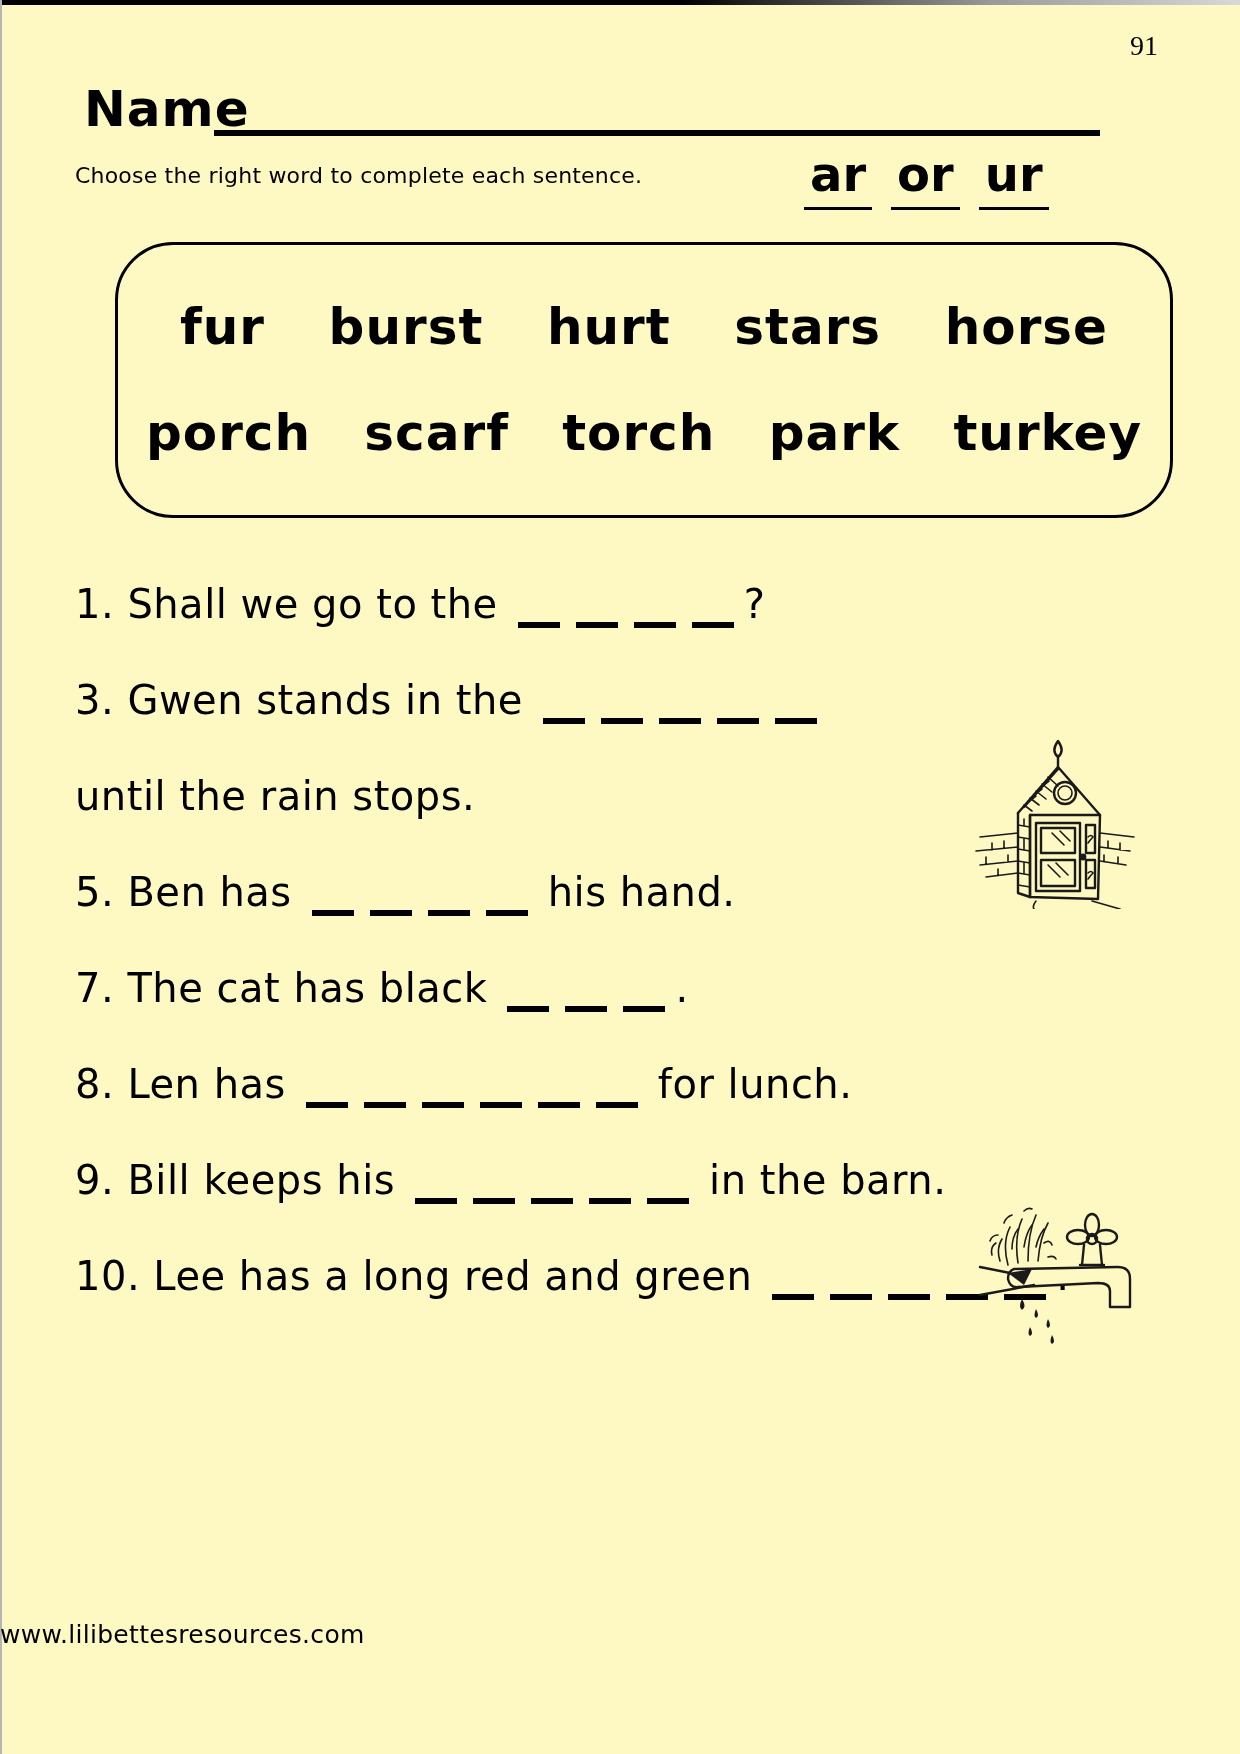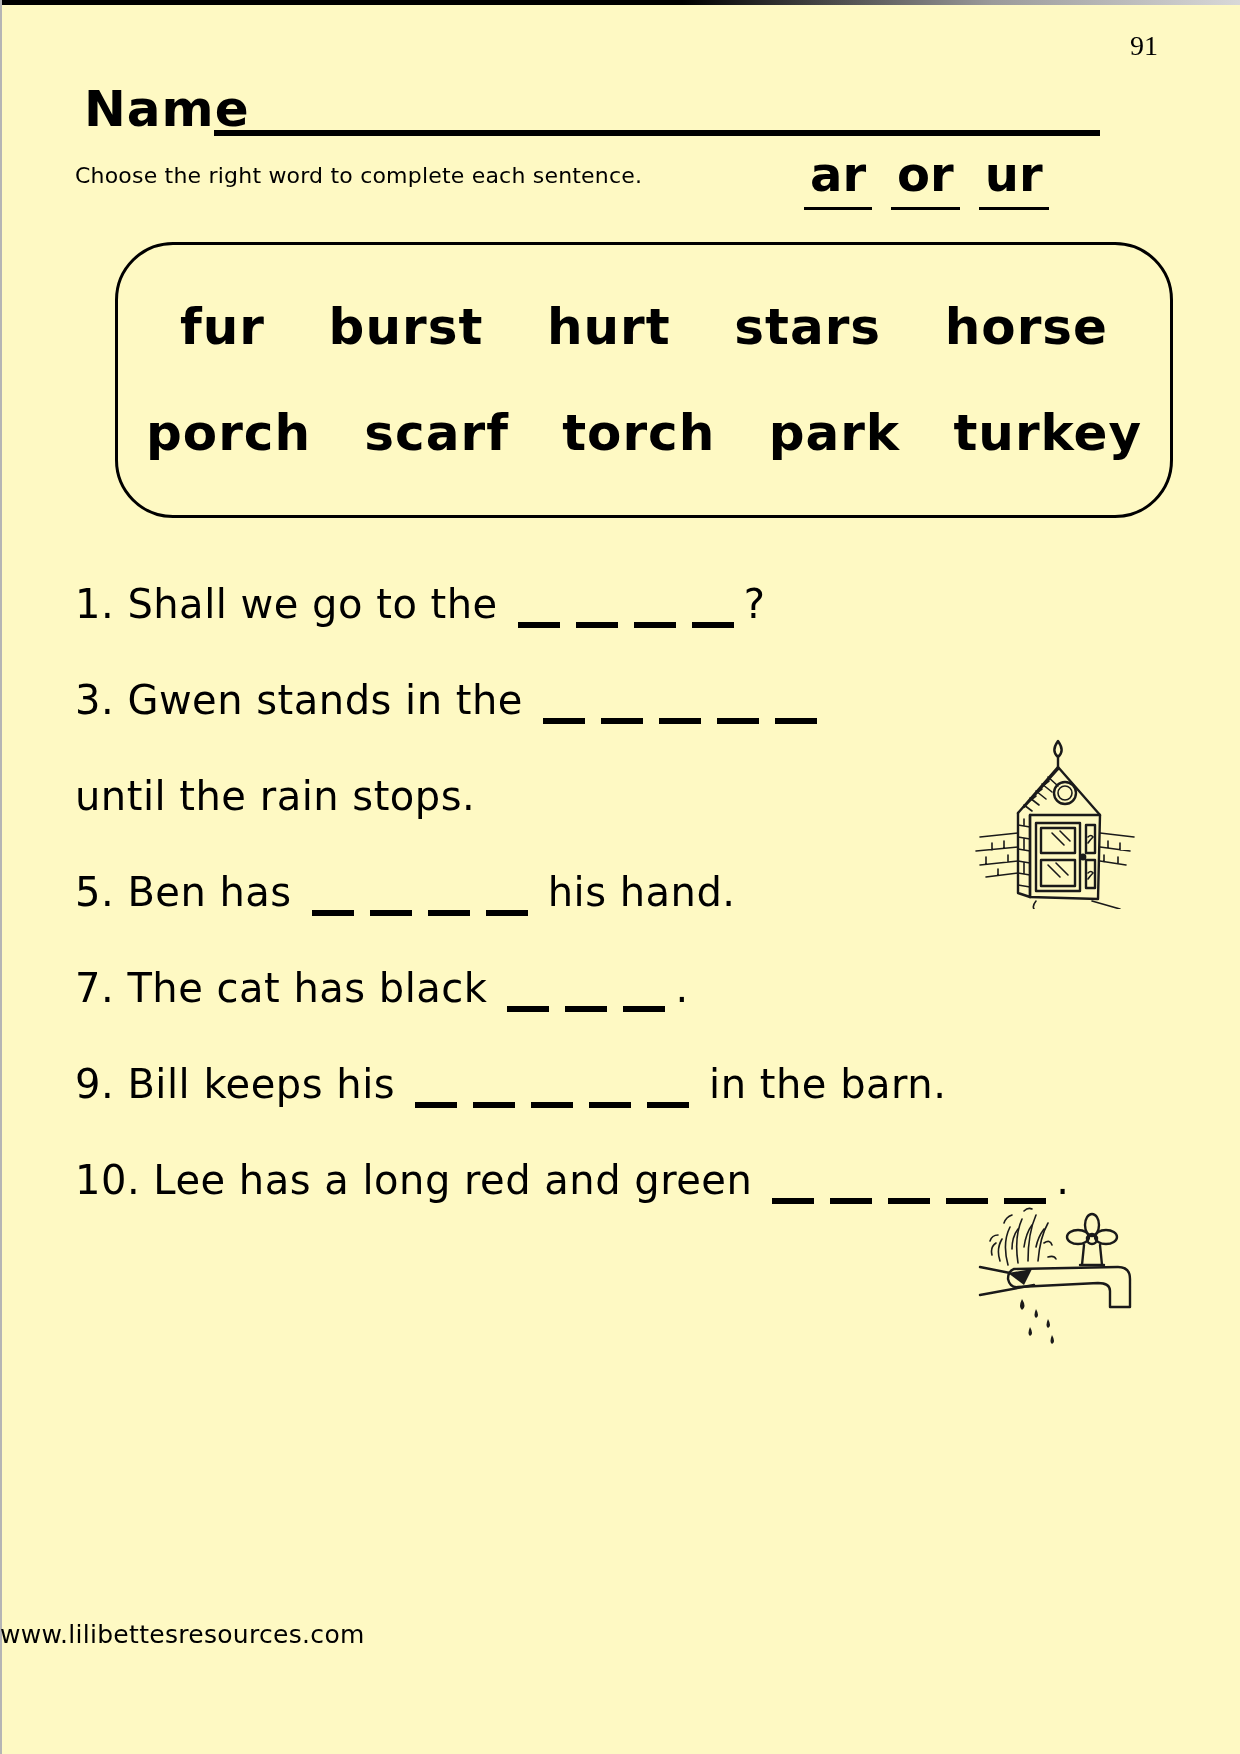--- a/index.html
+++ b/index.html
@@ -131,20 +131,21 @@
         <span>turkey</span>
       </div>
   </div>
 
   <div class="sentences">
       <div class="sentence-line"><span class="sentence-pre">1. Shall we go to the</span><span class="answer-blank"></span><span class="answer-blank"></span><span class="answer-blank"></span><span class="answer-blank"></span><span class="sentence-post tight">?</span></div>
       <div class="sentence-line"><span class="sentence-pre">3. Gwen stands in the</span><span class="answer-blank"></span><span class="answer-blank"></span><span class="answer-blank"></span><span class="answer-blank"></span><span class="answer-blank"></span></div>
       <div class="sentence-line"><span class="sentence-pre">until the rain stops.</span></div>
       <div class="sentence-line"><span class="sentence-pre">5. Ben has</span><span class="answer-blank"></span><span class="answer-blank"></span><span class="answer-blank"></span><span class="answer-blank"></span><span class="sentence-post">his hand.</span></div>
       <div class="sentence-line"><span class="sentence-pre">7. The cat has black</span><span class="answer-blank"></span><span class="answer-blank"></span><span class="answer-blank"></span><span class="sentence-post tight">.</span></div>
+      <div class="sentence-line"><span class="sentence-pre">8. Len has</span><span class="answer-blank"></span><span class="answer-blank"></span><span class="answer-blank"></span><span class="answer-blank"></span><span class="answer-blank"></span><span class="answer-blank"></span><span class="sentence-post">for lunch.</span></div>
       <div class="sentence-line"><span class="sentence-pre">9. Bill keeps his</span><span class="answer-blank"></span><span class="answer-blank"></span><span class="answer-blank"></span><span class="answer-blank"></span><span class="answer-blank"></span><span class="sentence-post">in the barn.</span></div>
       <div class="sentence-line"><span class="sentence-pre">10. Lee has a long red and green</span><span class="answer-blank"></span><span class="answer-blank"></span><span class="answer-blank"></span><span class="answer-blank"></span><span class="answer-blank"></span><span class="sentence-post tight">.</span></div>
     </div>
 
   <div class="porch-illustration">
     <svg viewBox="0 0 166 176">
 
       <path class="ink" d="M86 8 c-5 7 -5 12 0 16 c5 -4 5 -9 0 -16 Z"></path>
       <path class="ink" d="M86 24 L86 36"></path>
 

